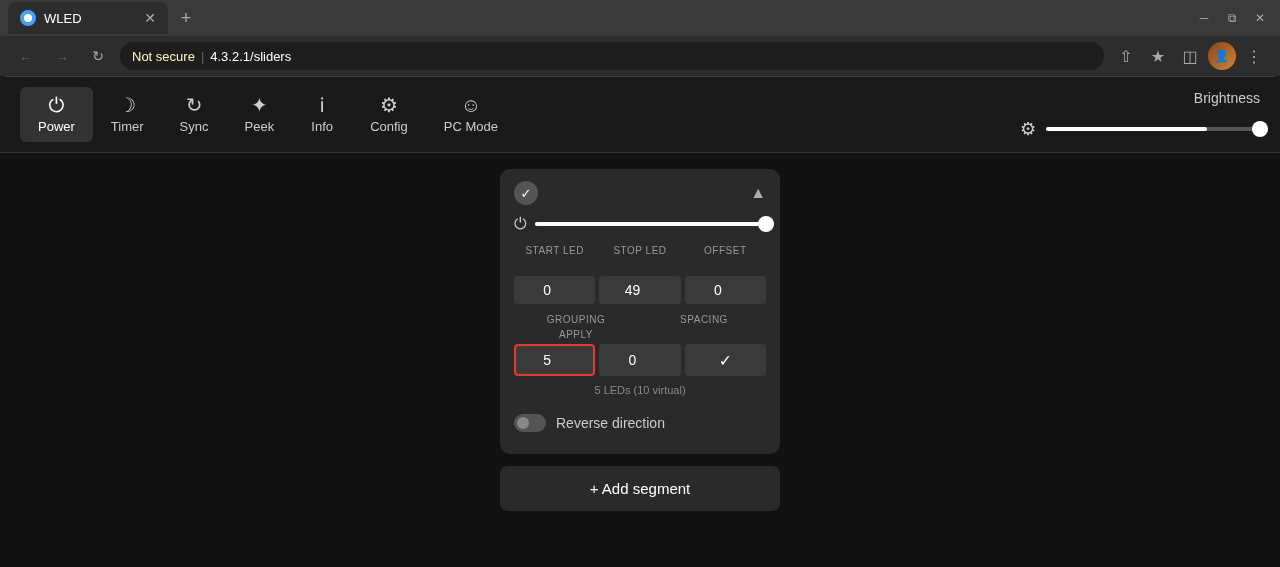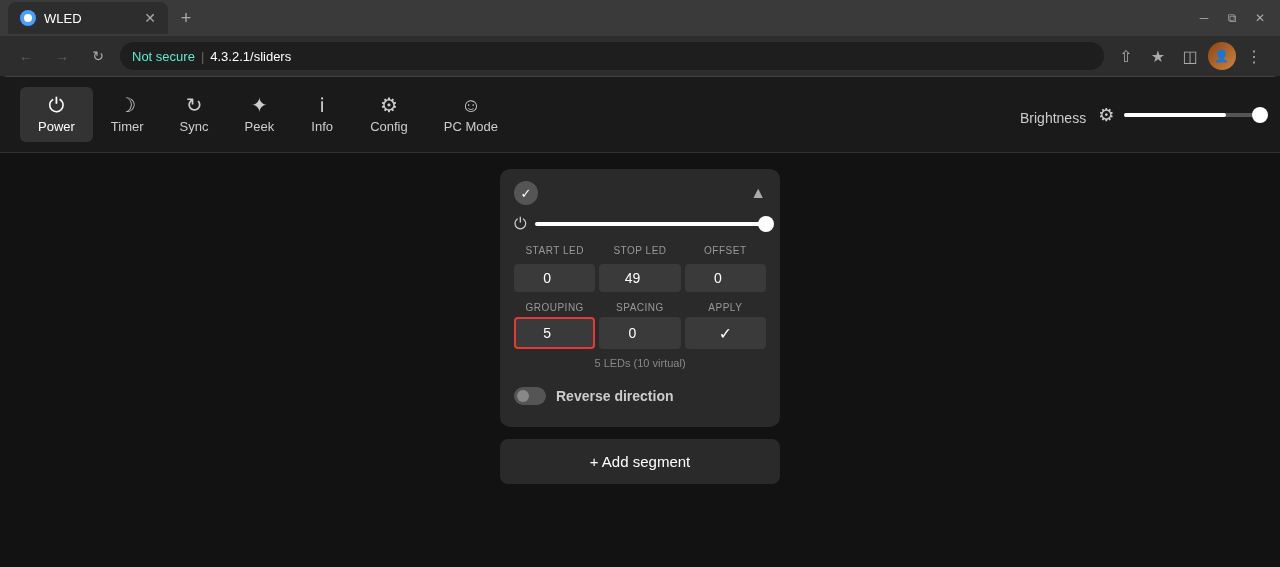--- a/index.html
+++ b/index.html
@@ -88,21 +88,21 @@
       flex: 1;
       background: #1e1e1e;
       border-radius: 20px;
       height: 28px;
       display: flex; align-items: center;
       padding: 0 12px;
       gap: 6px;
       font-size: 13px;
       color: #fff;
     }
-    .url-warning { color: #5eead4; font-size: 13px; }
+    .url-warning { color: #fef9c3; font-size: 13px; }
     .address-actions {
       display: flex; gap: 4px; margin-left: auto;
     }
     .addr-btn {
       width: 28px; height: 28px;
       display: flex; align-items: center; justify-content: center;
       color: #aaa; cursor: pointer; font-size: 16px;
     }
     .avatar {
       width: 28px; height: 28px;
@@ -145,20 +145,21 @@
     .nav-icon {
       font-size: 20px;
       line-height: 1;
     }
 
     .brightness-section {
       margin-left: auto;
       display: flex;
       align-items: center;
       gap: 12px;
+      flex-direction: column;
       min-width: 240px;
     }
     .brightness-label {
       font-size: 14px;
       color: #ccc;
       align-self: flex-end;
     }
     .brightness-row {
       display: flex;
       align-items: center;
@@ -268,21 +269,21 @@
       transform: translateY(-50%);
       width: 16px; height: 16px;
       background: #fff;
       border-radius: 50%;
     }
 
     .led-labels {
       display: grid;
       grid-template-columns: 1fr 1fr 1fr;
       gap: 4px;
-      margin-bottom: 8px;
+      margin-bottom: 20px;
     }
     .led-label {
       font-size: 10px;
       color: #999;
       text-align: center;
       letter-spacing: 0.5px;
     }
     .led-inputs {
       display: grid;
       grid-template-columns: 1fr 1fr 1fr;
@@ -295,21 +296,21 @@
       border-radius: 4px;
       color: #fff;
       font-size: 14px;
       text-align: center;
       padding: 6px 4px;
       width: 100%;
     }
 
     .grouping-row-labels {
       display: grid;
-      grid-template-columns: 1fr 1fr 1fr;
+      grid-template-columns: 1fr 1fr;
       gap: 4px;
       margin-bottom: 4px;
     }
     .grouping-inputs {
       display: grid;
       grid-template-columns: 1fr 1fr 1fr;
       gap: 4px;
       margin-bottom: 8px;
     }
     .grouping-input {
@@ -361,21 +362,20 @@
     .toggle-knob {
       position: absolute;
       top: 3px; left: 3px;
       width: 12px; height: 12px;
       background: #888;
       border-radius: 50%;
     }
     .toggle-label {
       font-size: 14px;
       color: #ccc;
-      font-weight: bold;
     }
 
     .mirror-row {
       display: flex;
       align-items: center;
       justify-content: space-between;
     }
     .list-icon {
       font-size: 16px;
       color: #aaa;

